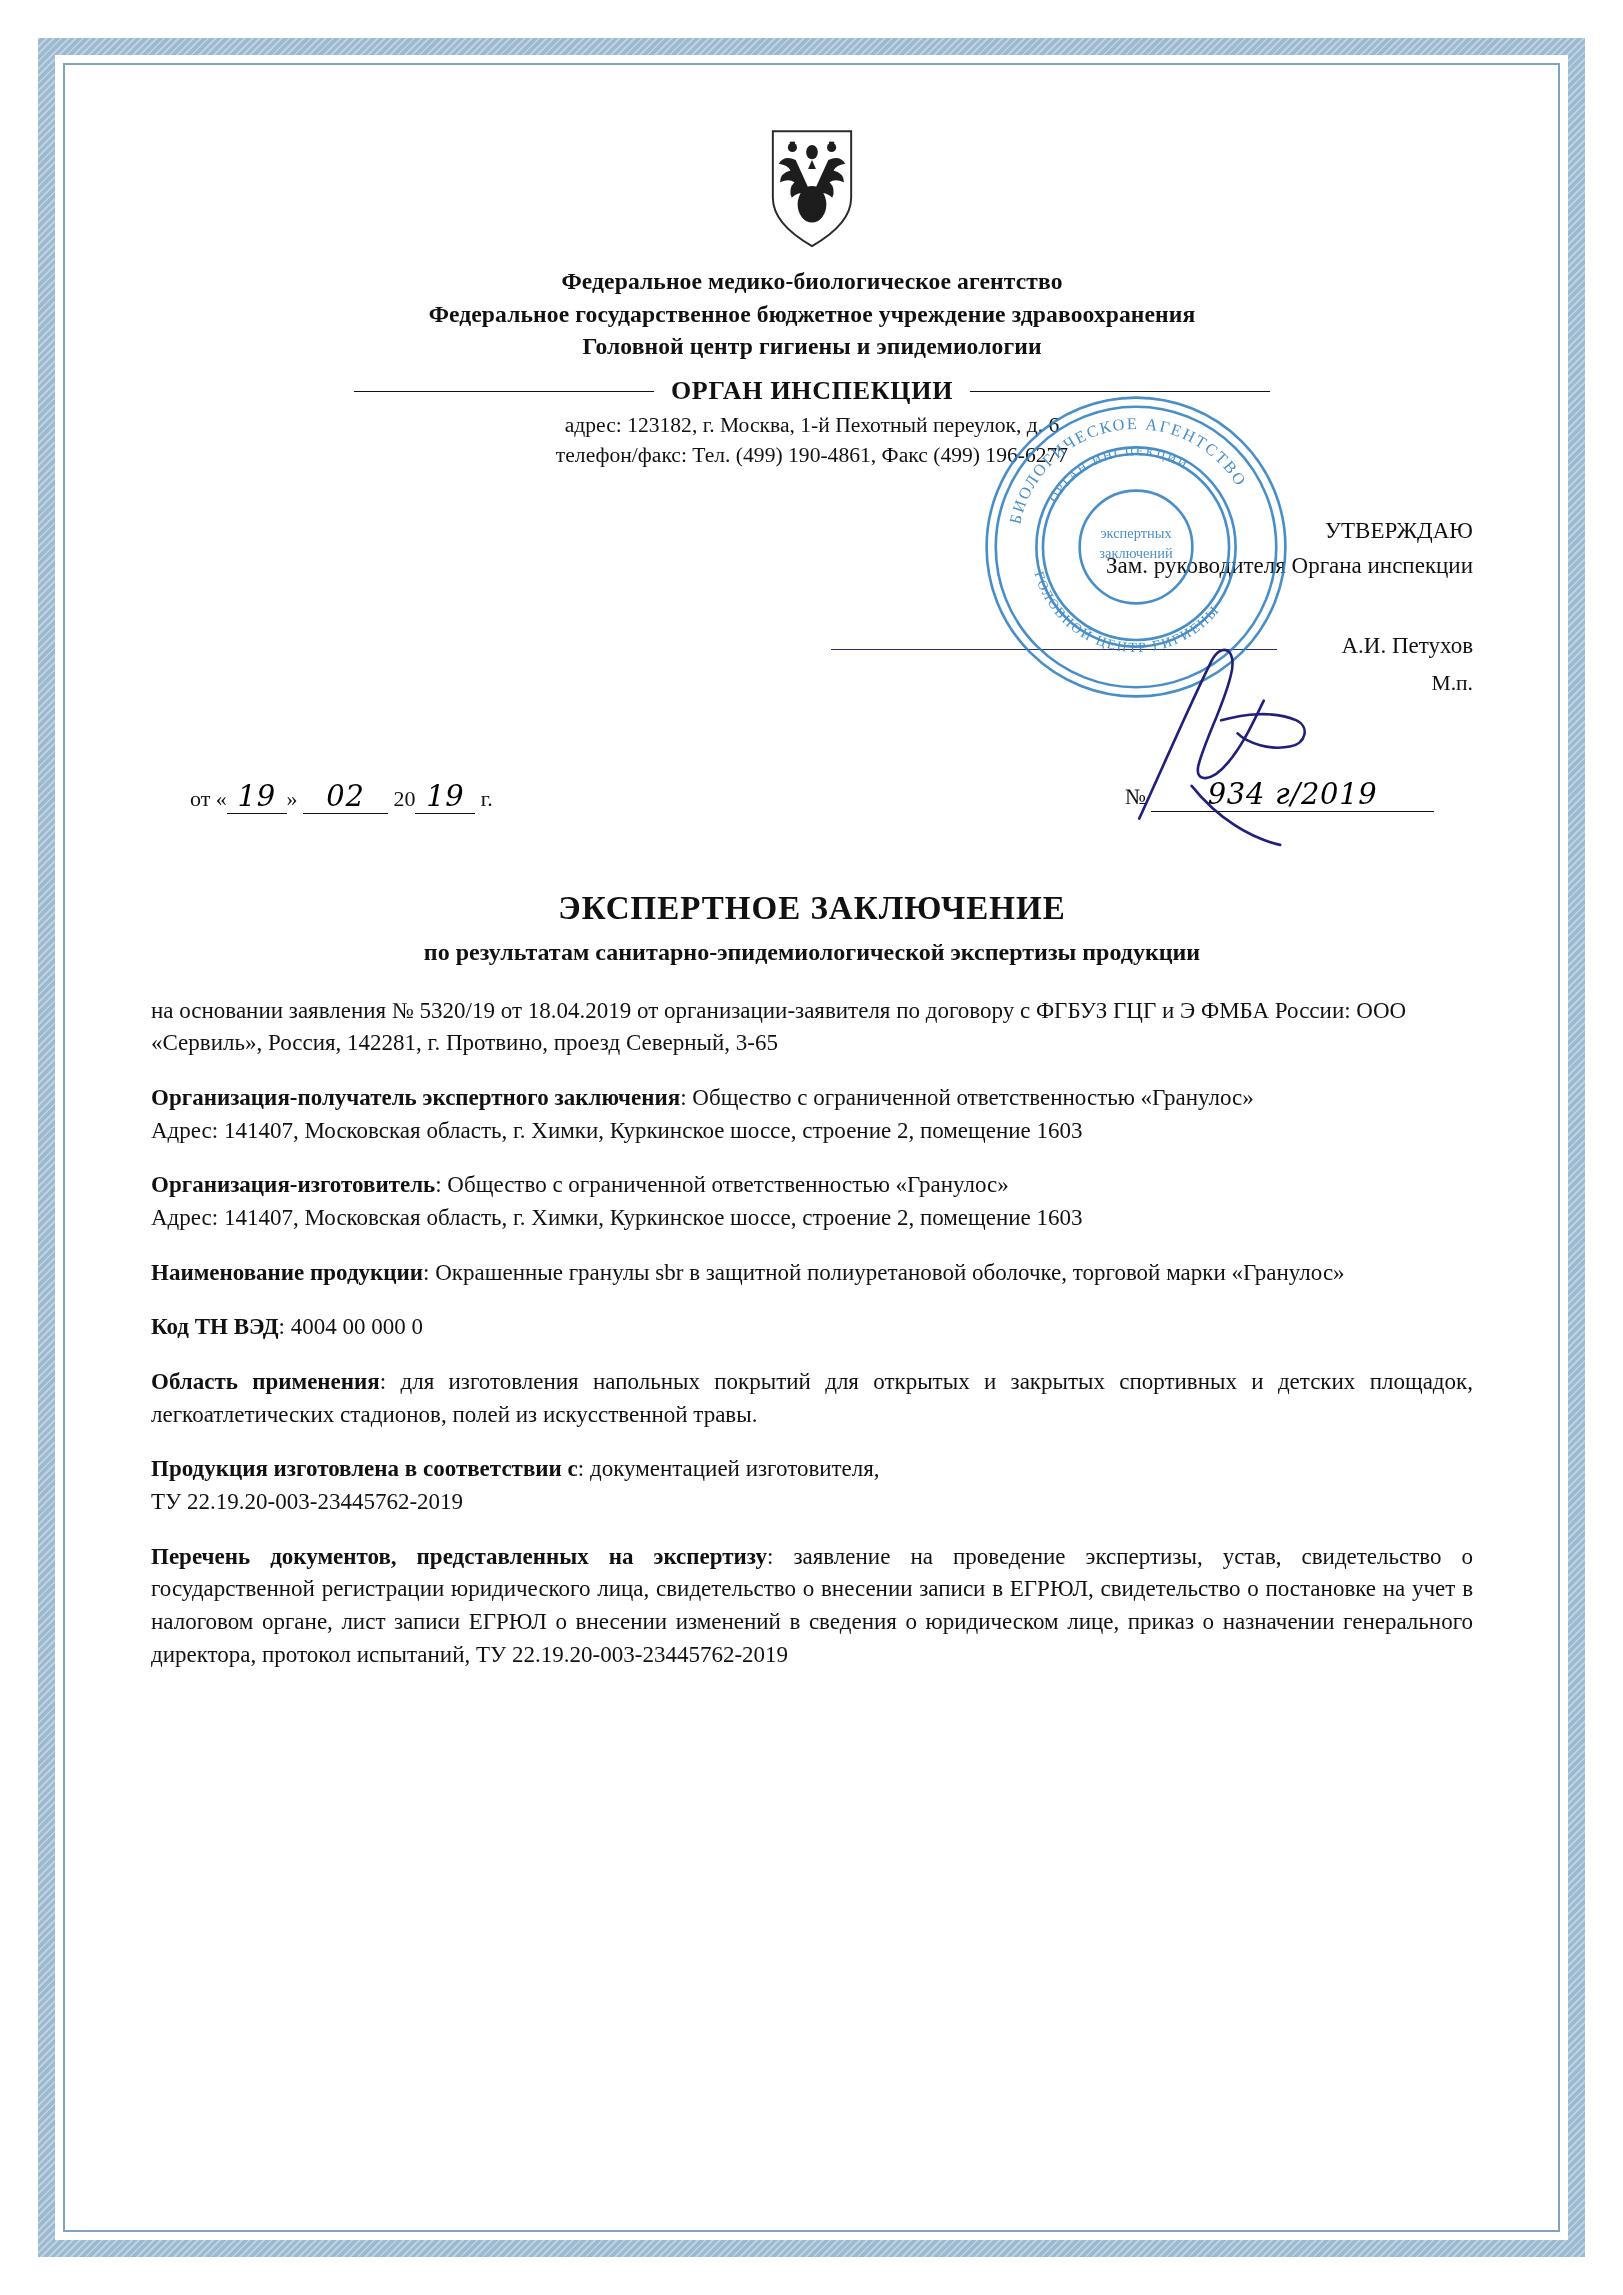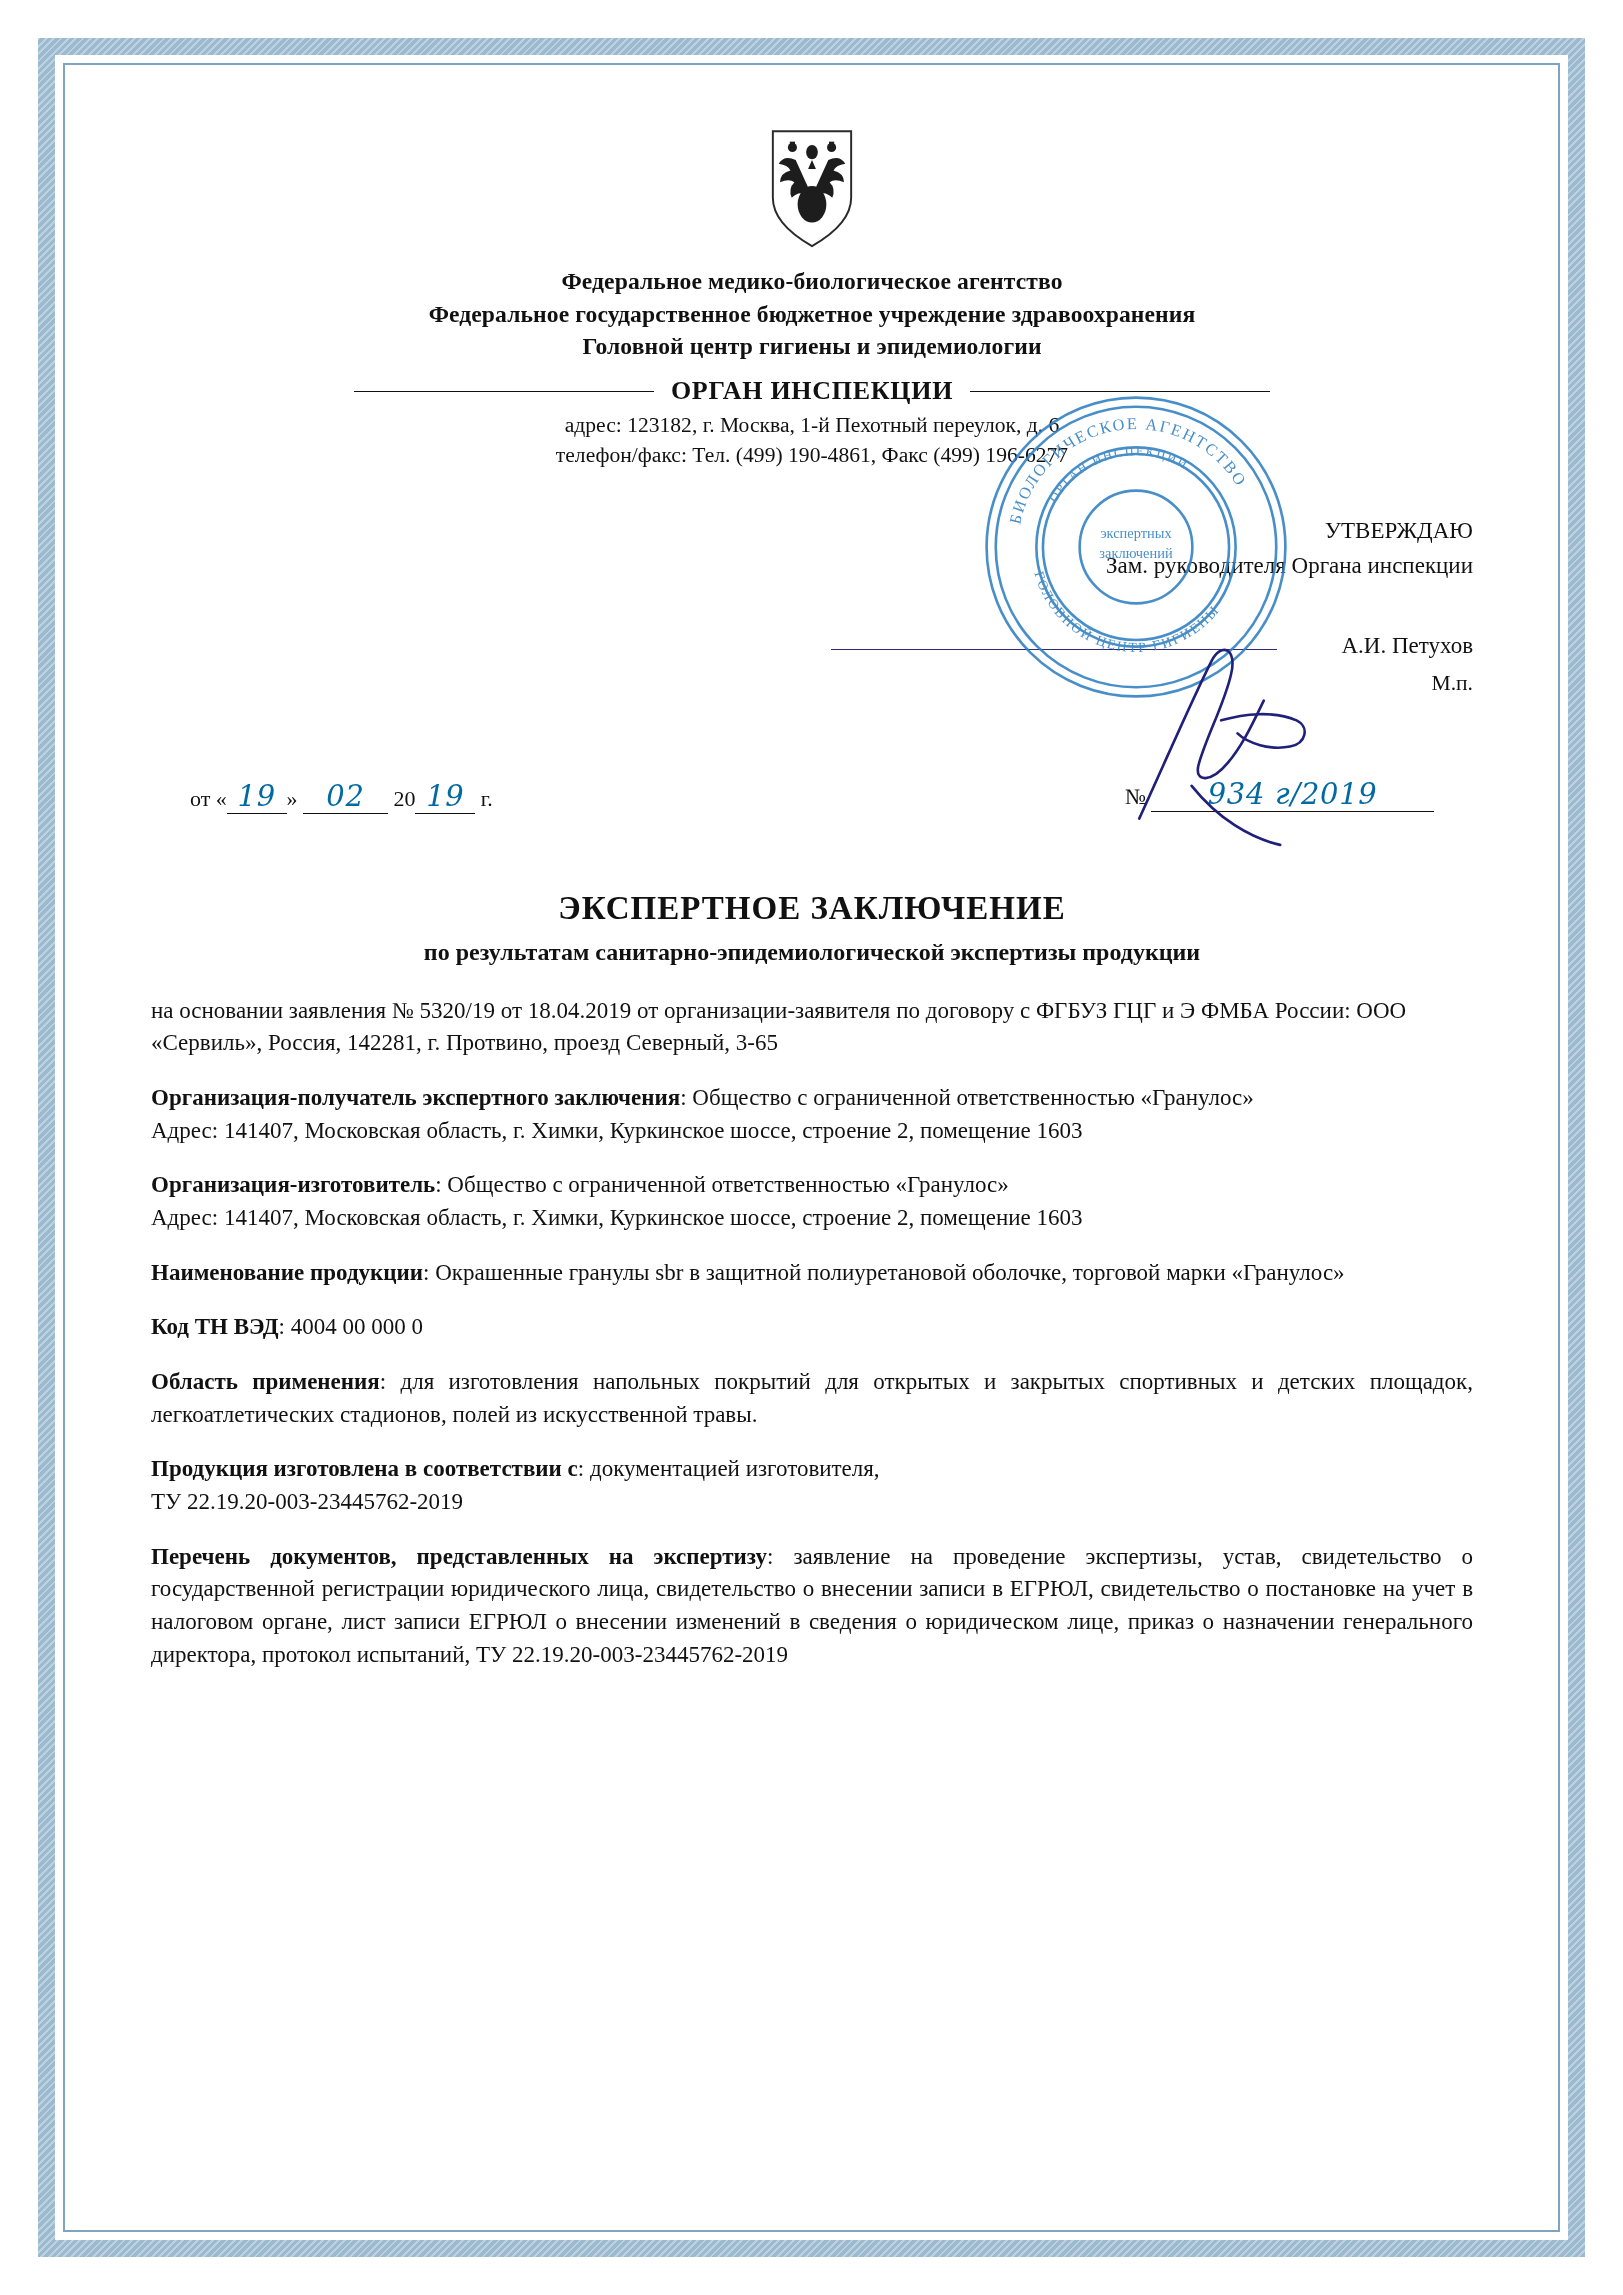--- a/index.html
+++ b/index.html
@@ -160,21 +160,21 @@
   .date-left {
     position: absolute;
     left: 39px;
     top: 19.6px;
     font-size: 22px;
     white-space: nowrap;
   }
   .hand {
     font-family: "DejaVu Serif", serif;
     font-style: italic;
-    color: #0369a1;
+    color: #000000;
     font-size: 29px;
     letter-spacing: 0.7px;
   }
   .blank {
     display: inline-block;
     border-bottom: 1.3px solid #111;
     min-width: 77px;
     text-align: center;
     padding: 0 3.9px;
   }

